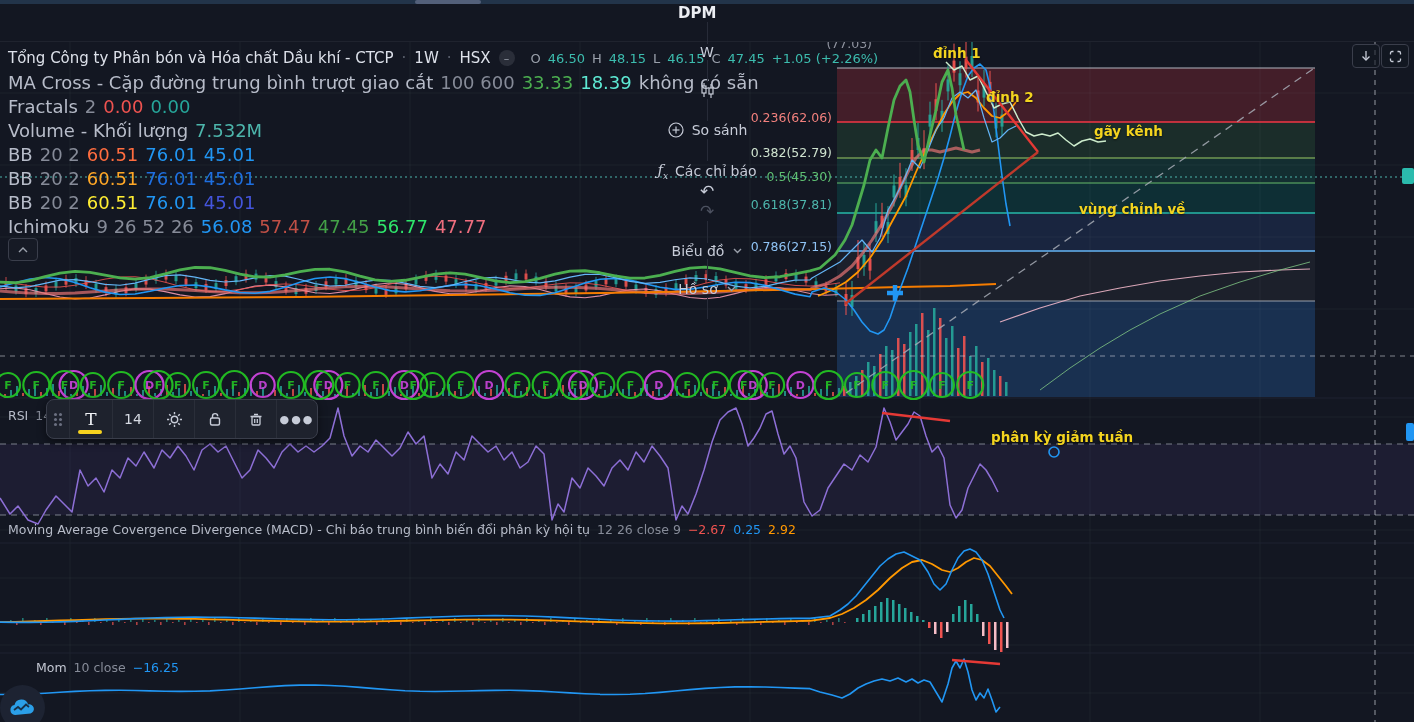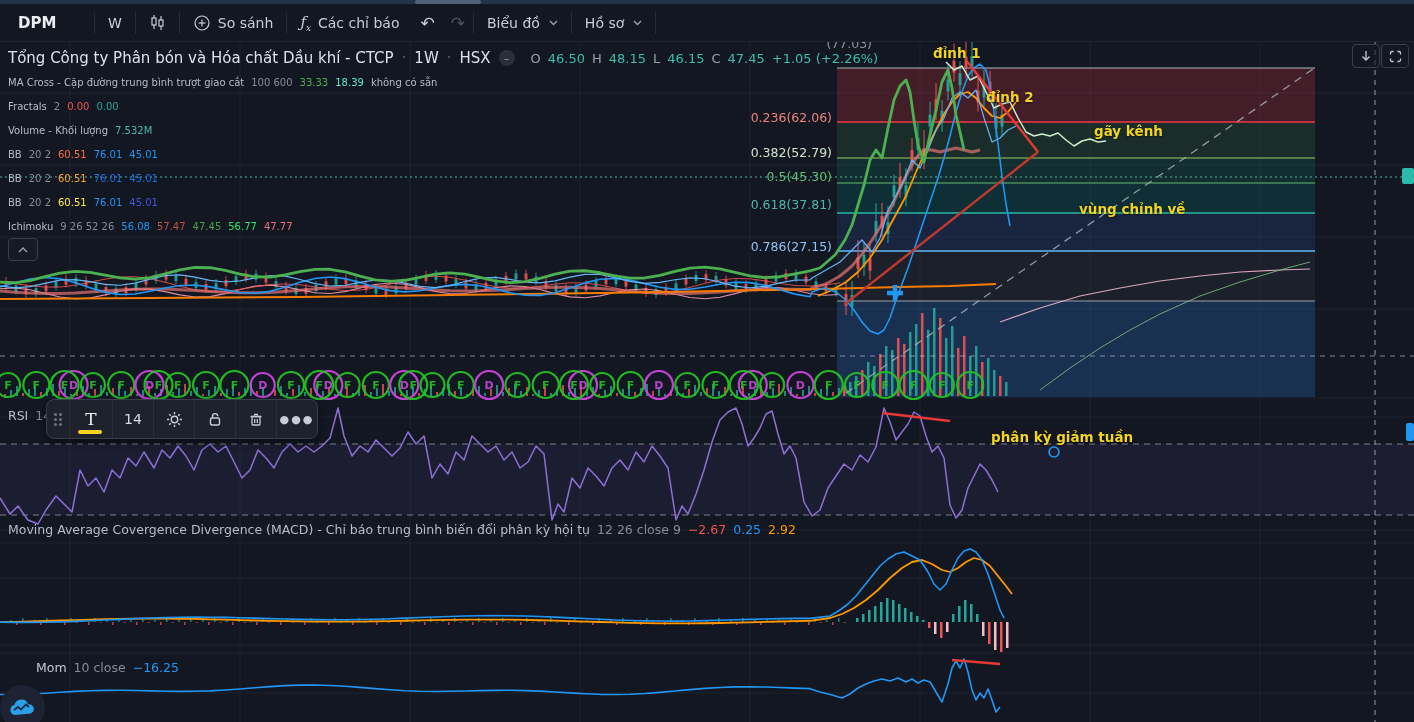--- a/index.html
+++ b/index.html
@@ -3,38 +3,38 @@
 <meta charset="utf-8">
 <style>
   html,body{margin:0;padding:0;background:#0c0e15;}
   #app{position:relative;width:1414px;height:722px;background:#131722;overflow:hidden;
        font-family:"DejaVu Sans","Liberation Sans",sans-serif;color:#b7bcc9;}
   
   #topstrip{position:absolute;top:0;left:0;width:100%;height:4px;background:#22344a;}
   #topstrip .seg{position:absolute;top:0;left:415px;width:66px;height:4px;background:#53607a;border-radius:2px;}
   
   #toolbar{position:absolute;top:4px;left:0;width:100%;height:37px;display:flex;align-items:center;
-           background:#131722;border-bottom:1px solid #1f232e;z-index:40;}
+           background:#131722;border-bottom:1px solid #1f232e;z-index:40;flex-direction:column;}
   .tb-item{height:100%;display:flex;align-items:center;gap:7px;padding:0 13px;font-size:14px;color:#c7ccd8;cursor:pointer;white-space:nowrap;}
   .tb-sym{font-weight:bold;font-size:15px;color:#eceef3;padding:0 18px;width:58px;}
   .tb-sep{width:1px;height:22px;background:#272b38;flex:0 0 auto;}
   .tb-dis{color:#4c5160;}
   .chev{display:inline-block;margin-left:2px;}
   .fx{font-style:italic;font-family:"DejaVu Serif","Liberation Serif",serif;font-size:15px;}
   .fx sub{font-size:9px;}
   
   #cv{position:absolute;left:0;top:0;z-index:5;}
   
   #legend{position:absolute;left:8px;top:46px;z-index:20;}
   #title-row{height:24px;display:flex;align-items:center;gap:8px;font-size:15px;color:#dde1ea;}
   #title-row .dot{color:#5b616e;}
   .hide-btn{width:16px;height:16px;border-radius:50%;background:#2a2e39;color:#9aa0ab;font-size:11px;
             display:flex;align-items:center;justify-content:center;cursor:pointer;}
   .ohlc{display:flex;gap:7px;font-size:13px;}
-  .l-row{height:24px;display:flex;align-items:center;font-size:10px;cursor:pointer;}
+  .l-row{height:24px;display:flex;align-items:center;font-size:18px;cursor:pointer;}
   .l-row span{margin-right:7px;white-space:nowrap;}
   
   .fib-lab{position:absolute;left:560px;width:272px;text-align:right;font-size:12.5px;font-weight:500;z-index:18;}
   
   .ann{position:absolute;font-size:13.5px;font-weight:bold;color:#f3d41f;z-index:18;white-space:nowrap;
        text-shadow:0 1px 2px rgba(0,0,0,.6);}
   
   .p-row{position:absolute;left:8px;display:flex;align-items:center;font-size:12.5px;z-index:20;}
   .p-row span{margin-right:7px;white-space:nowrap;}
   

